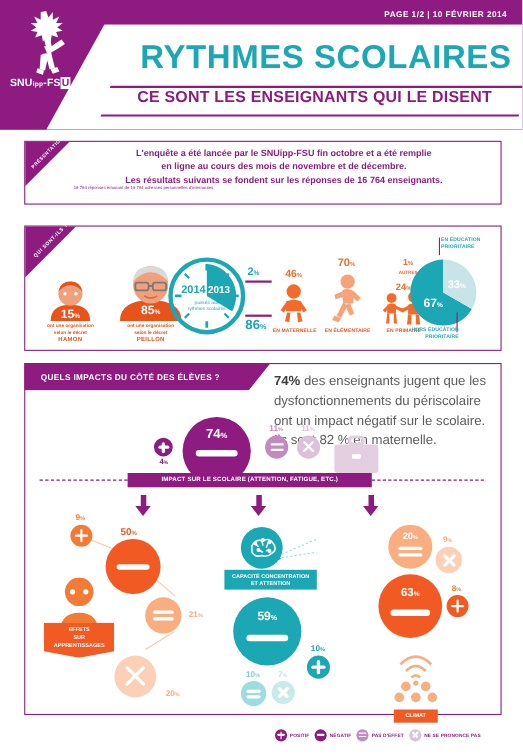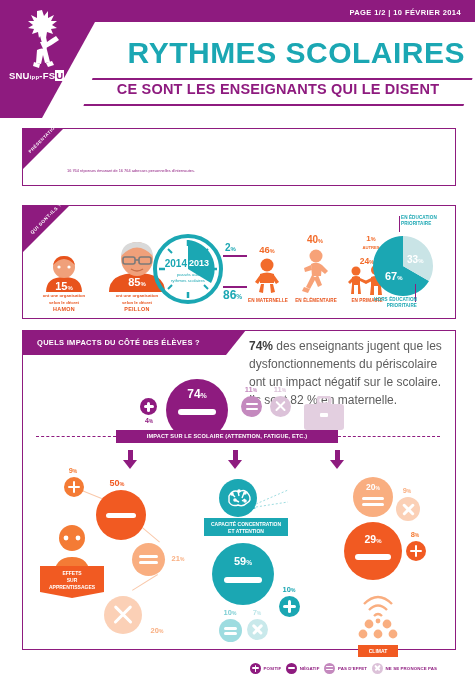--- a/index.html
+++ b/index.html
@@ -20,21 +20,21 @@
   .logo{position:absolute;left:12px;top:6px;width:66px;height:64px;}
   .logo svg{display:block;}
   .logo-text{position:absolute;left:9px;top:70px;color:#fff;font-size:9.5px;font-weight:bold;letter-spacing:.2px;}
   .logo-text .sm{font-size:6px;}
   .logo-text .box{background:#fff;color:#8E1B7F;padding:0 1px;}
   .pagemeta{position:absolute;right:14px;top:8px;color:#fff;font-size:7.5px;font-weight:bold;letter-spacing:.4px;}
   .title1{
     position:absolute;left:120px;top:38px;width:345px;text-align:right;
     font-size:30px;font-weight:bold;color:#1BA7B3;letter-spacing:.5px;line-height:1;
   }
-  .title2wrap{position:absolute;left:88px;top:78px;width:380px;height:24px;}
+  .title2wrap{position:absolute;left:96px;top:78px;width:380px;height:24px;}
   .title2-line{position:absolute;left:0;top:0;width:380px;height:24px;
     border-top:2px solid #8E1B7F;border-bottom:2px solid #8E1B7F;
     transform:skewX(-18deg);}
   .title2{position:absolute;left:6px;top:3px;width:368px;text-align:center;
     font-size:14.5px;font-weight:bold;color:#8E1B7F;letter-spacing:.2px;}
 
   
   .panel{position:absolute;border:1.2px solid #8E1B7F;}
   .corner{
     position:absolute;left:0;top:0;width:0;height:0;
@@ -133,20 +133,25 @@
     <div class="title1">RYTHMES SCOLAIRES</div>
     <div class="title2wrap">
       <div class="title2-line"></div>
       <div class="title2">CE SONT LES ENSEIGNANTS QUI LE DISENT</div>
     </div>
   </div>
 
   <div class="panel sec1">
     <div class="corner"></div>
     <div class="corner-label">PRÉSENTATION</div>
+    <div class="sec1-text">
+      <div>L'enquête a été lancée par le SNUipp-FSU fin octobre et a été remplie</div>
+      <div>en ligne au cours des mois de novembre et de décembre.</div>
+      <div>Les résultats suivants se fondent sur les réponses de  16 764 enseignants.</div>
+    </div>
     <div class="sec1-note">16 764 réponses émanant de 16 764 adresses personnelles d'internautes.</div>
   </div>
 
   <div class="panel sec2">
     <div class="corner"></div>
     <div class="corner-label">QUI SONT-ILS ?</div>
 
     <div class="portrait" style="left:8px;top:48px;width:66px;">
       <div class="pbust" style="width:46px;height:38px;">
         <svg width="46" height="38" viewBox="0 0 46 38">
@@ -214,21 +219,21 @@
         <path d="M7 16 q7 -3 14 0 l0 9 l-14 0 z"></path>
         <path d="M7 17 l-5 7 l3 2 l4 -6z"></path>
             <path d="M21 17 l5 7 l-3 2 l-4 -6z"></path>
         <path d="M8 26 l3 0 l-1 9 l-4 -1z"></path>
             <path d="M17 26 l3 0 l2 8 l-4 1z"></path>
       </g>
         </svg>
     </div>
     <div class="kidlbl" style="left:212px;top:92px;width:66px;">EN MATERNELLE</div>
 
-    <div class="kidpct" style="left:272px;top:28px;width:40px;"><span style="font-size:10px">40</span><span>%</span></div>
+    <div class="kidpct" style="left:272px;top:28px;width:40px;"><span style="font-size:10px">70</span><span>%</span></div>
     <div style="position:absolute;left:276px;top:43px;width:32px;height:46px;">
       <svg width="32" height="46" viewBox="0 0 32 46">
           <g fill="#F7A278">
         <circle cx="17" cy="7" r="6.5"></circle>
         <path d="M12 15 q6 -3 11 1 l-1 11 l-9 0 z"></path>
         <path d="M12 16 l-7 3 l1 4 l7 -2z"></path>
             <path d="M23 16 l6 6 l-3 3 l-6 -5z"></path>
         <path d="M13 26 l-6 12 l4 2 l6 -11z"></path>
             <path d="M19 26 l4 10 l-4 2 l-4 -9z"></path>
         <path d="M5 38 l6 2 l-2 4 l-6 -2z"></path>
@@ -433,21 +438,21 @@
     <div class="bar-h" style="left:9px;top:26px;width:22px;height:3.2px;"></div>
   </div>
 
   <div style="position:absolute;left:396px;top:486px;width:22px;text-align:center;font-size:7.5px;font-weight:bold;color:#F9AE80;"><span>9</span><span style="font-size:5px">%</span></div>
   <div style="position:absolute;left:396px;top:497px;width:24px;height:24px;border-radius:50%;background:#FBD0B6;">
     <div class="bar-h" style="left:4.5px;top:10.7px;width:15px;height:2.8px;transform:rotate(45deg);"></div>
     <div class="bar-h" style="left:4.5px;top:10.7px;width:15px;height:2.8px;transform:rotate(-45deg);"></div>
   </div>
 
   <div style="position:absolute;left:344px;top:522px;width:58px;height:58px;border-radius:50%;background:#F15A22;">
-    <div style="position:absolute;left:0;top:11px;width:100%;text-align:center;font-size:10.5px;font-weight:bold;color:#fff;"><span>29</span><span style="font-size:6px">%</span></div>
+    <div style="position:absolute;left:0;top:11px;width:100%;text-align:center;font-size:10.5px;font-weight:bold;color:#fff;"><span>63</span><span style="font-size:6px">%</span></div>
     <div class="bar-h" style="left:11px;top:32px;width:36px;height:5.5px;"></div>
   </div>
 
   <div style="position:absolute;left:404px;top:530px;width:22px;text-align:center;font-size:7.5px;font-weight:bold;color:#F47B35;"><span>8</span><span style="font-size:5px">%</span></div>
   <div style="position:absolute;left:406px;top:541px;width:20px;height:20px;border-radius:50%;background:#F15A22;">
     <div class="bar-h" style="left:4px;top:8.8px;width:12px;height:2.6px;"></div>
     <div class="bar-v" style="left:8.7px;top:4px;width:2.6px;height:12px;"></div>
   </div>
 
   <div style="position:absolute;left:354px;top:590px;width:48px;height:50px;">

